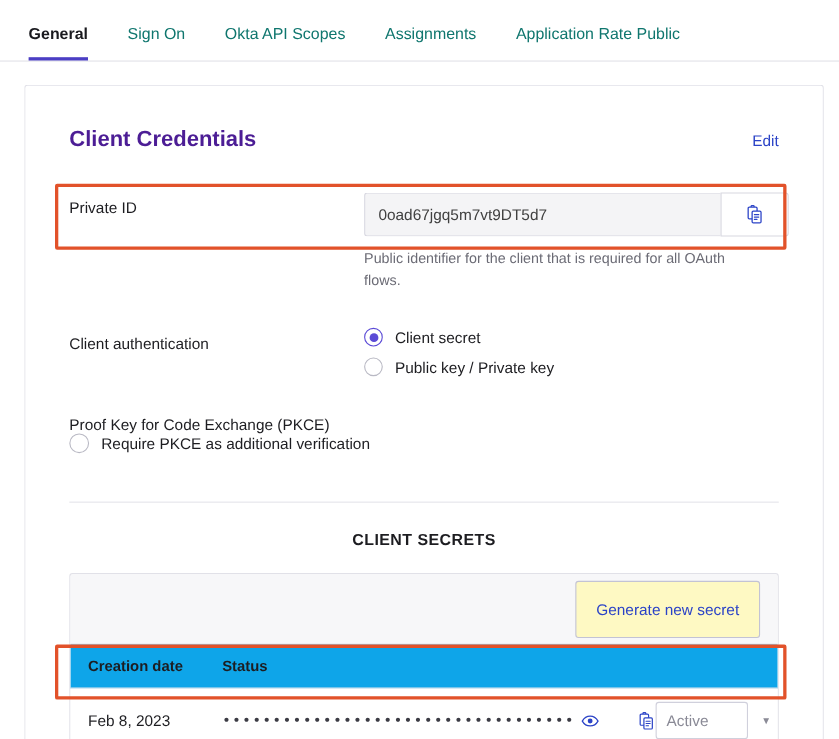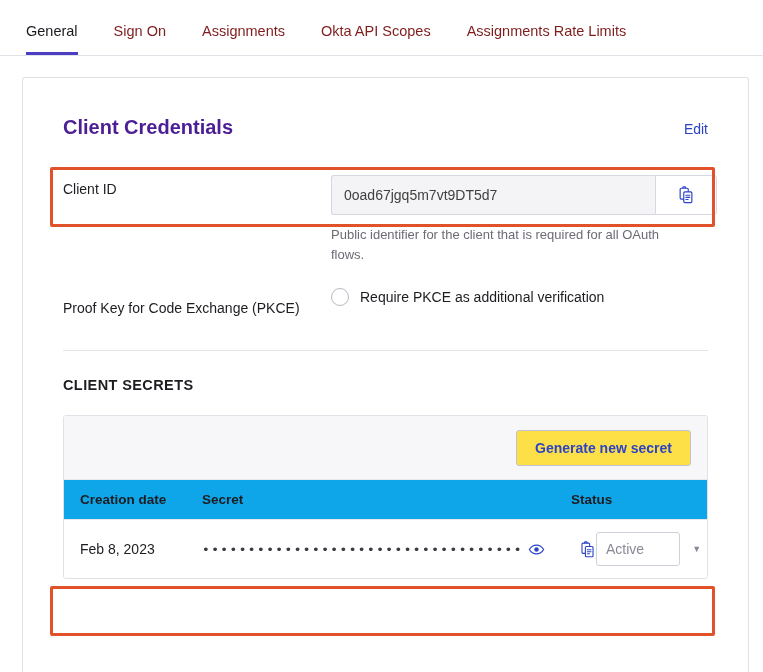--- a/index.html
+++ b/index.html
@@ -18,30 +18,30 @@
   .tabbar {
     position: relative;
     height: 56px;
     border-bottom: 1px solid #e1e1e8;
     display: flex;
     align-items: flex-end;
     padding-left: 26px;
   }
   .tab {
     font-size: 14.5px;
-    color: #7f1d1d;
+    color: #0f766e;
     padding: 0 0 13px 0;
     margin-right: 36px;
     cursor: pointer;
     white-space: nowrap;
     border-bottom: 3px solid transparent;
   }
   .tab.active {
     color: #1a1a1f;
-    font-weight: normal;
+    font-weight: bold;
     border-bottom-color: #4b3ec4;
   }
 
   
   .card {
     position: absolute;
     left: 22px;
     top: 77px;
     width: 727px;
     min-height: 600px;
@@ -158,21 +158,21 @@
   .radio.checked::after {
     content: "";
     position: absolute;
     left: 3.5px; top: 3.5px;
     width: 8px; height: 8px;
     border-radius: 50%;
     background: #5b4bd6;
   }
   .opt-label { font-size: 14px; color: #1d1d21; }
 
-  .pkce-row { margin-top: 24px; align-items: flex-end; }
+  .pkce-row { margin-top: 24px; align-items: flex-start; flex-direction: column; }
   .pkce-row .row-label { width: 268px; padding-top: 2px; }
   .checkbox {
     width: 18px; height: 18px;
     border-radius: 50%;
     border: 1px solid #b9b9c4;
     background: #ffffff;
     margin-right: 11px;
     flex: none;
   }
 
@@ -180,47 +180,48 @@
     margin: 34px 40px 0 40px;
     border-top: 1px solid #e4e4ea;
   }
 
   .section-title {
     padding: 26px 40px 0 40px;
     font-size: 14.5px;
     font-weight: bold;
     letter-spacing: 0.4px;
     color: #1d1d21;
+    text-align: center;
   }
 
   
   .table-wrap {
     margin: 22px 40px 0 40px;
     border: 1px solid #e1e1e8;
     border-radius: 3px;
     overflow: hidden;
   }
   .table-toolbar {
     background: #f7f7f9;
     height: 64px;
     display: flex;
     align-items: center;
     justify-content: flex-end;
     padding-right: 16px;
     border-bottom: 1px solid #e6e6ec;
   }
   .gen-btn {
-    height: 36px;
+    height: 52px;
     padding: 0 18px;
     border: 1px solid #c3c3d4;
     border-radius: 3px;
-    background: #fde047;
+    background: #fef9c3;
     color: #2b43c7;
     font-size: 14px;
-    font-weight: bold;
+    font-weight: normal;
     cursor: pointer;
     display: flex;
     align-items: center;
   }
   .thead {
     display: flex;
     align-items: center;
     height: 40px;
     padding: 0 16px;
     border-bottom: 1px solid #e6e6ec;
@@ -288,50 +289,63 @@
     font-size: 9px;
     color: #8a8a96;
   }
 </style>
 </head>
 <body>
 
 <div class="tabbar">
   <div class="tab active">General</div>
   <div class="tab">Sign On</div>
+  <div class="tab">Okta API Scopes</div>
   <div class="tab">Assignments</div>
-  <div class="tab">Okta API Scopes</div>
-  <div class="tab">Assignments Rate Limits</div>
+  <div class="tab">Application Rate Public</div>
 </div>
 
 <div class="card">
 
   <div class="card-head">
     <div class="card-title">Client Credentials</div>
     <div class="edit-link">Edit</div>
   </div>
 
   <div class="row clientid-row">
-    <div class="row-label">Client ID</div>
+    <div class="row-label">Private ID</div>
     <div class="row-field">
       <div class="clientid-input-wrap">
         <div class="readonly-input">0oad67jgq5m7vt9DT5d7</div>
         <div class="copy-btn">
           <svg width="18" height="18" viewBox="0 0 20 20" fill="none">
             <rect x="3.5" y="2.5" width="9" height="12" rx="1.2" stroke="#2b43c7" stroke-width="1.3"></rect>
             <path d="M6.5 2.5V1.8a.8.8 0 0 1 .8-.8h1.4a.8.8 0 0 1 .8.8v.7" stroke="#2b43c7" stroke-width="1.3"></path>
             <rect x="7.5" y="6.5" width="9" height="12" rx="1.2" fill="#fff" stroke="#2b43c7" stroke-width="1.3"></rect>
             <path d="M9.8 10.2h4.4M9.8 12.6h4.4M9.8 15h2.6" stroke="#2b43c7" stroke-width="1.2" stroke-linecap="round"></path>
           </svg>
         </div>
       </div>
       <div class="helper">Public identifier for the client that is required for all OAuth flows.</div>
     </div>
   </div>
 
+  <div class="row auth-row">
+    <div class="row-label">Client authentication</div>
+    <div class="row-field">
+      <div class="opt">
+        <span class="radio checked"></span>
+        <span class="opt-label">Client secret</span>
+      </div>
+      <div class="opt">
+        <span class="radio"></span>
+        <span class="opt-label">Public key / Private key</span>
+      </div>
+    </div>
+  </div>
 
   <div class="row pkce-row">
     <div class="row-label">Proof Key for Code Exchange (PKCE)</div>
     <div class="row-field">
       <div class="opt">
         <span class="checkbox"></span>
         <span class="opt-label">Require PKCE as additional verification</span>
       </div>
     </div>
   </div>
@@ -339,21 +353,20 @@
   <div class="divider"></div>
 
   <div class="section-title">CLIENT SECRETS</div>
 
   <div class="table-wrap">
     <div class="table-toolbar">
       <div class="gen-btn">Generate new secret</div>
     </div>
     <div class="thead">
       <div class="th col-date">Creation date</div>
-      <div class="th col-secret">Secret</div>
       <div class="th col-status">Status</div>
     </div>
     <div class="trow">
       <div class="col-date cell-date">Feb 8, 2023</div>
       <div class="col-secret cell-secret">
         <span class="dots">••••••••••••••••••••••••••••••••••••••••</span>
         <span class="eye-btn">
           <svg width="17" height="17" viewBox="0 0 20 20" fill="none">
             <path d="M1.6 10S4.6 4.8 10 4.8 18.4 10 18.4 10 15.4 15.2 10 15.2 1.6 10 1.6 10Z" stroke="#2b43c7" stroke-width="1.4"></path>
             <circle cx="10" cy="10" r="2.6" fill="#2b43c7"></circle>

